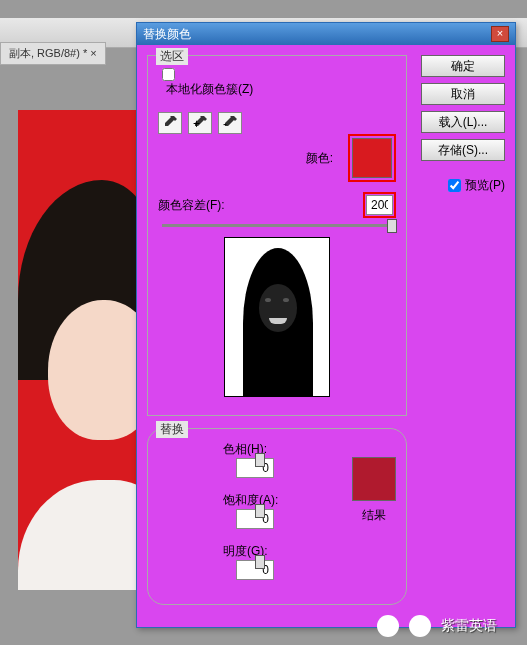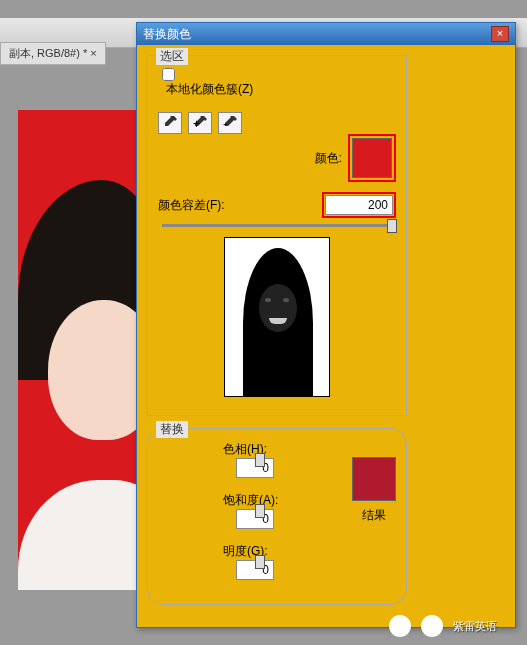--- a/index.html
+++ b/index.html
@@ -4,57 +4,57 @@
 <style>
 * { box-sizing: border-box; margin: 0; padding: 0; font-family: "Microsoft YaHei", sans-serif; font-size: 12px; }
 body { background: #9a9a9a; width: 527px; height: 645px; position: relative; overflow: hidden; }
 .bg-window { position: absolute; top: 18px; left: 0; right: 0; height: 30px; background: linear-gradient(#e8e8e8,#d0d0d0); border-bottom: 1px solid #aaa; }
 .tab { position: absolute; left: 0; top: 42px; background: #e0e0e0; padding: 3px 8px; font-size: 11px; color: #333; border: 1px solid #aaa; }
 .bg-image { position: absolute; top: 110px; left: 18px; width: 118px; height: 480px; background: #d81a1f; overflow: hidden; }
 .bg-face { position: absolute; top: 50px; left: 0; width: 100%; }
 .hair { position: absolute; top: 20px; left: 0; width: 140px; height: 200px; background: #1a1410; border-radius: 60% 40% 0 0; }
 .face { position: absolute; top: 140px; left: 30px; width: 110px; height: 140px; background: #f5d8c8; border-radius: 50% 48% 45% 45%; }
 .body { position: absolute; top: 320px; left: 0; width: 160px; height: 180px; background: #f3f0ed; border-radius: 50% 40% 0 0; }
-.dialog { position: absolute; top: 22px; left: 136px; width: 380px; background: #eab308; border: 1px solid #2a6bb5; box-shadow: 2px 2px 6px rgba(0,0,0,.3); }
+.dialog { position: absolute; top: 22px; left: 136px; width: 380px; background: #d946ef; border: 1px solid #2a6bb5; box-shadow: 2px 2px 6px rgba(0,0,0,.3); }
 .titlebar { height: 22px; background: linear-gradient(#5a9de0,#2a6bb5); color: #fff; padding: 0 6px; display: flex; align-items: center; justify-content: space-between; }
 .titlebar .close { width: 18px; height: 16px; background:#d04a3c; border:1px solid #8a2a1c; color:#fff; text-align:center; line-height:12px; font-size:11px;}
 .dialog-body { padding: 10px; position: relative; }
 .group { border: 1px solid #aaa; padding: 12px 10px 10px 10px; margin-bottom: 12px; position: relative; }
 .group-title { position: absolute; top: -8px; left: 8px; background: #e6e6e6; padding: 0 4px; color: #333; }
 .row { display: flex; align-items: flex-start; margin-bottom: 10px; flex-direction: column; }
 .checkbox-row { margin-left: 4px; margin-bottom: 14px; }
 .eyedroppers { display: flex; gap: 6px; align-items: center; }
 .eyedropper-btn { width: 24px; height: 22px; border: 1px solid #888; background: #f5f5f5; display: flex; align-items: center; justify-content: center; cursor: pointer; }
-.color-swatch-wrap { margin-left: auto; display: flex; align-items: center; gap: 6px; }
+.color-swatch-wrap { margin-left: auto; display: flex; align-items: center; gap: 15px; }
 .swatch-highlight { border: 2px solid #e00; padding: 2px; }
 .color-swatch { width: 40px; height: 40px; background: #d81a1f; border: 1px solid #666; }
 .fuzziness-row { display: flex; align-items: center; gap: 8px; margin-bottom: 4px; }
 .input-highlight { border: 2px solid #e00; padding: 1px; margin-left: auto; }
-.num-input { width: 68px; height: 20px; border: 1px solid #888; background: #fff; text-align: right; padding: 0 4px; }
+.num-input { width: 27px; height: 20px; border: 1px solid #888; background: #fff; text-align: right; padding: 0 4px; }
 .slider-track { height: 3px; background: #888; position: relative; margin: 6px 4px 10px 4px; }
 .slider-thumb { position: absolute; top: -5px; width: 10px; height: 14px; background: #ddd; border: 1px solid #555; }
 .preview-wrap { display: flex; justify-content: center; margin: 8px 0; }
 .preview-img { width: 106px; height: 160px; background: #fff; border: 1px solid #000; position: relative; overflow: hidden; }
 .pv-silhouette { position: absolute; top: 10px; left: 18px; width: 70px; height: 150px; background: #000; border-radius: 50% 50% 0 0; }
 .pv-face { position: absolute; top: 46px; left: 34px; width: 38px; height: 48px; background: #222; border-radius: 50%; }
 .pv-eyes { position: absolute; top: 60px; width: 6px; height: 4px; background: #555; border-radius: 50%; }
 .pv-mouth { position: absolute; top: 80px; left: 44px; width: 18px; height: 6px; background: #ccc; border-radius: 0 0 10px 10px; }
 .radio-row { display: flex; justify-content: center; gap: 18px; margin-top: 6px; }
 .replace-row { display: flex; align-items: center; margin-bottom: 14px; flex-direction: column; }
 .replace-row label { width: 64px; }
 .replace-row .slider-track { flex: 1; margin: 0 8px; }
 .replace-row .num-input { width: 38px; }
 .result-swatch { width: 44px; height: 44px; background: #b01a2e; border: 1px solid #666; }
 .right-col { position: absolute; top: 10px; right: 10px; width: 84px; display: flex; flex-direction: column; gap: 6px; }
 .btn { height: 22px; border: 1px solid #666; background: linear-gradient(#fafafa,#d8d8d8); cursor: pointer; font-size: 12px; }
 .preview-check { margin-top: 10px; display: flex; align-items: center; gap: 4px; justify-content: flex-end; }
 .left-col { width: 260px; }
 .footer-icons { position: absolute; bottom: 8px; right: 30px; display: flex; gap: 10px; align-items: center; }
 .footer-icons .bubble { width: 22px; height: 22px; background: #fff; border-radius: 50%; }
-.footer-text { color: #fff; font-size: 11px; text-shadow: 1px 1px 1px #333; }
+.footer-text { color: #fff; font-size: 14px; text-shadow: 1px 1px 1px #333; }
 </style>
 </head>
 <body>
 
 <div class="bg-window"></div>
 <div class="tab">副本, RGB/8#) * ×</div>
 
 <div class="bg-image">
   <div class="bg-face">
     <div class="hair"></div>
@@ -154,20 +154,30 @@
             <input class="num-input" value="0" style="">
           </div>
         </div>
         <div style="text-align:center;padding-top:16px">
           <div class="result-swatch"></div>
           <div style="margin-top:6px">结果</div>
         </div>
       </div>
     </div>
 
+    <div class="right-col">
+      <button class="btn">确定</button>
+      <button class="btn">取消</button>
+      <button class="btn">载入(L)...</button>
+      <button class="btn">存储(S)...</button>
+      <div class="preview-check">
+        <input type="checkbox" checked="" style="">
+        <label>预览(P)</label>
+      </div>
+    </div>
 
   </div>
 </div>
 
 <div class="footer-icons">
   <div class="bubble"></div>
   <div class="bubble"></div>
   <span class="footer-text">紫雷英语</span>
 </div>
 

